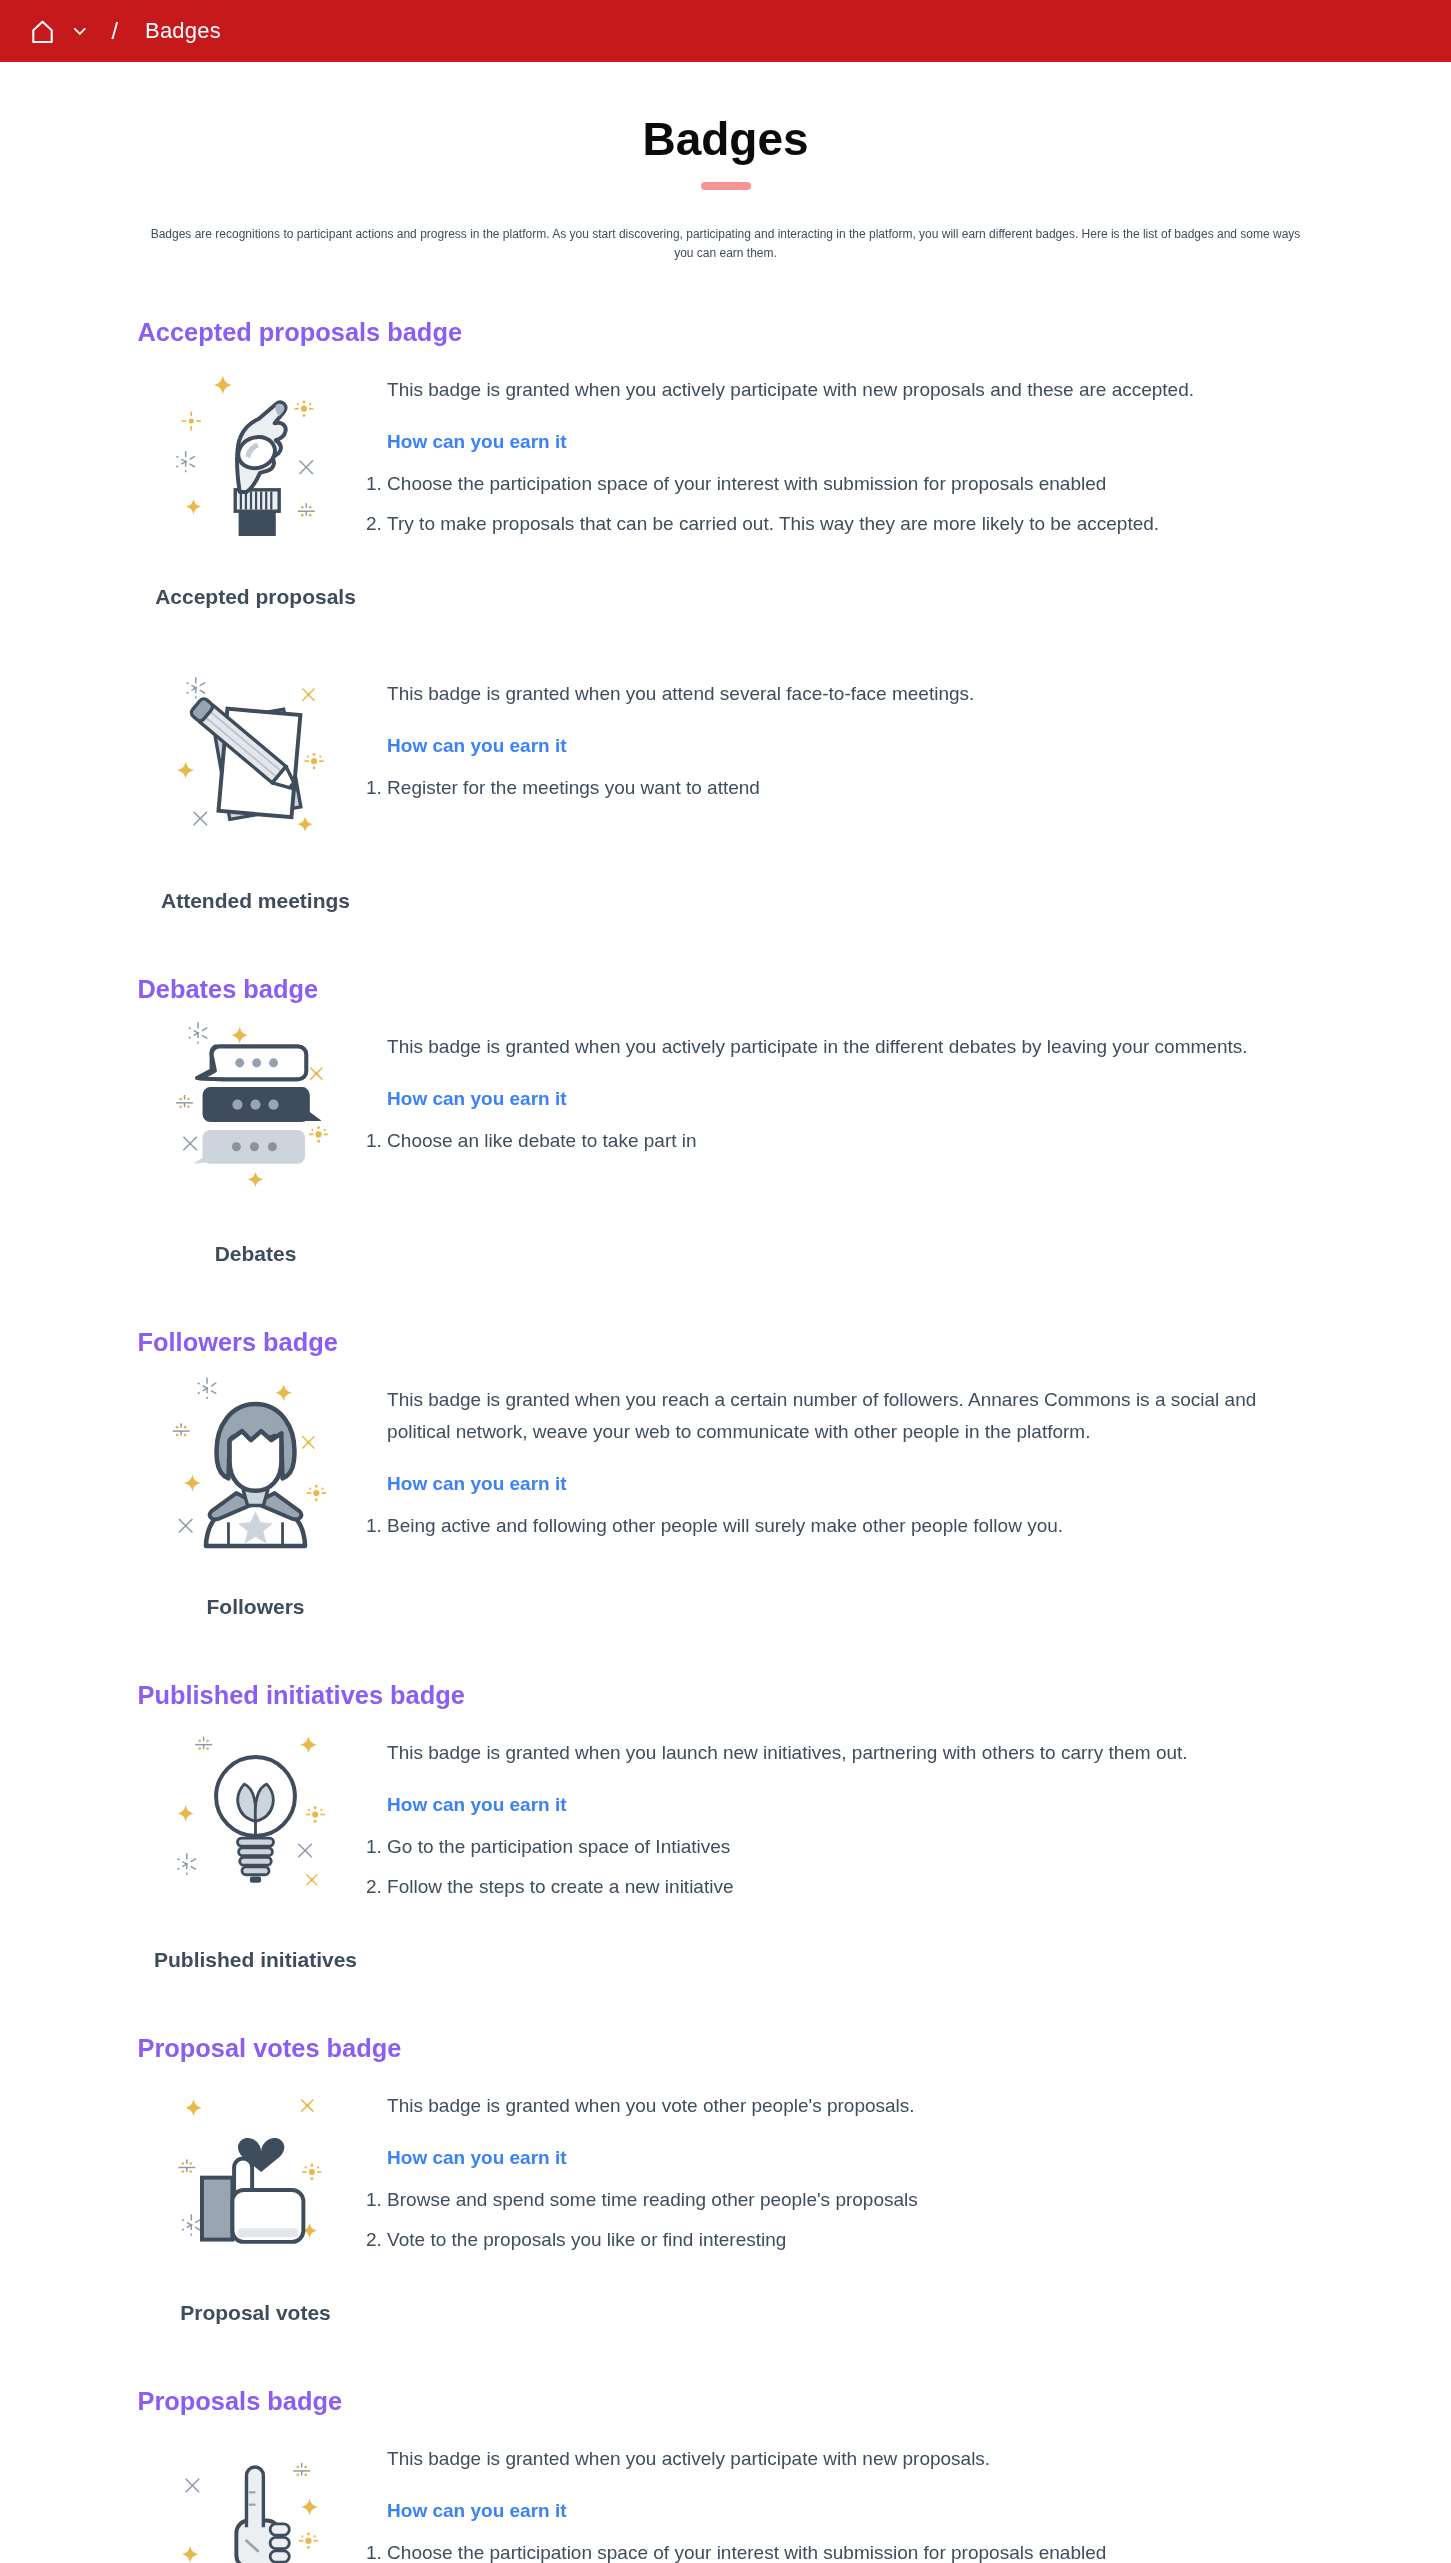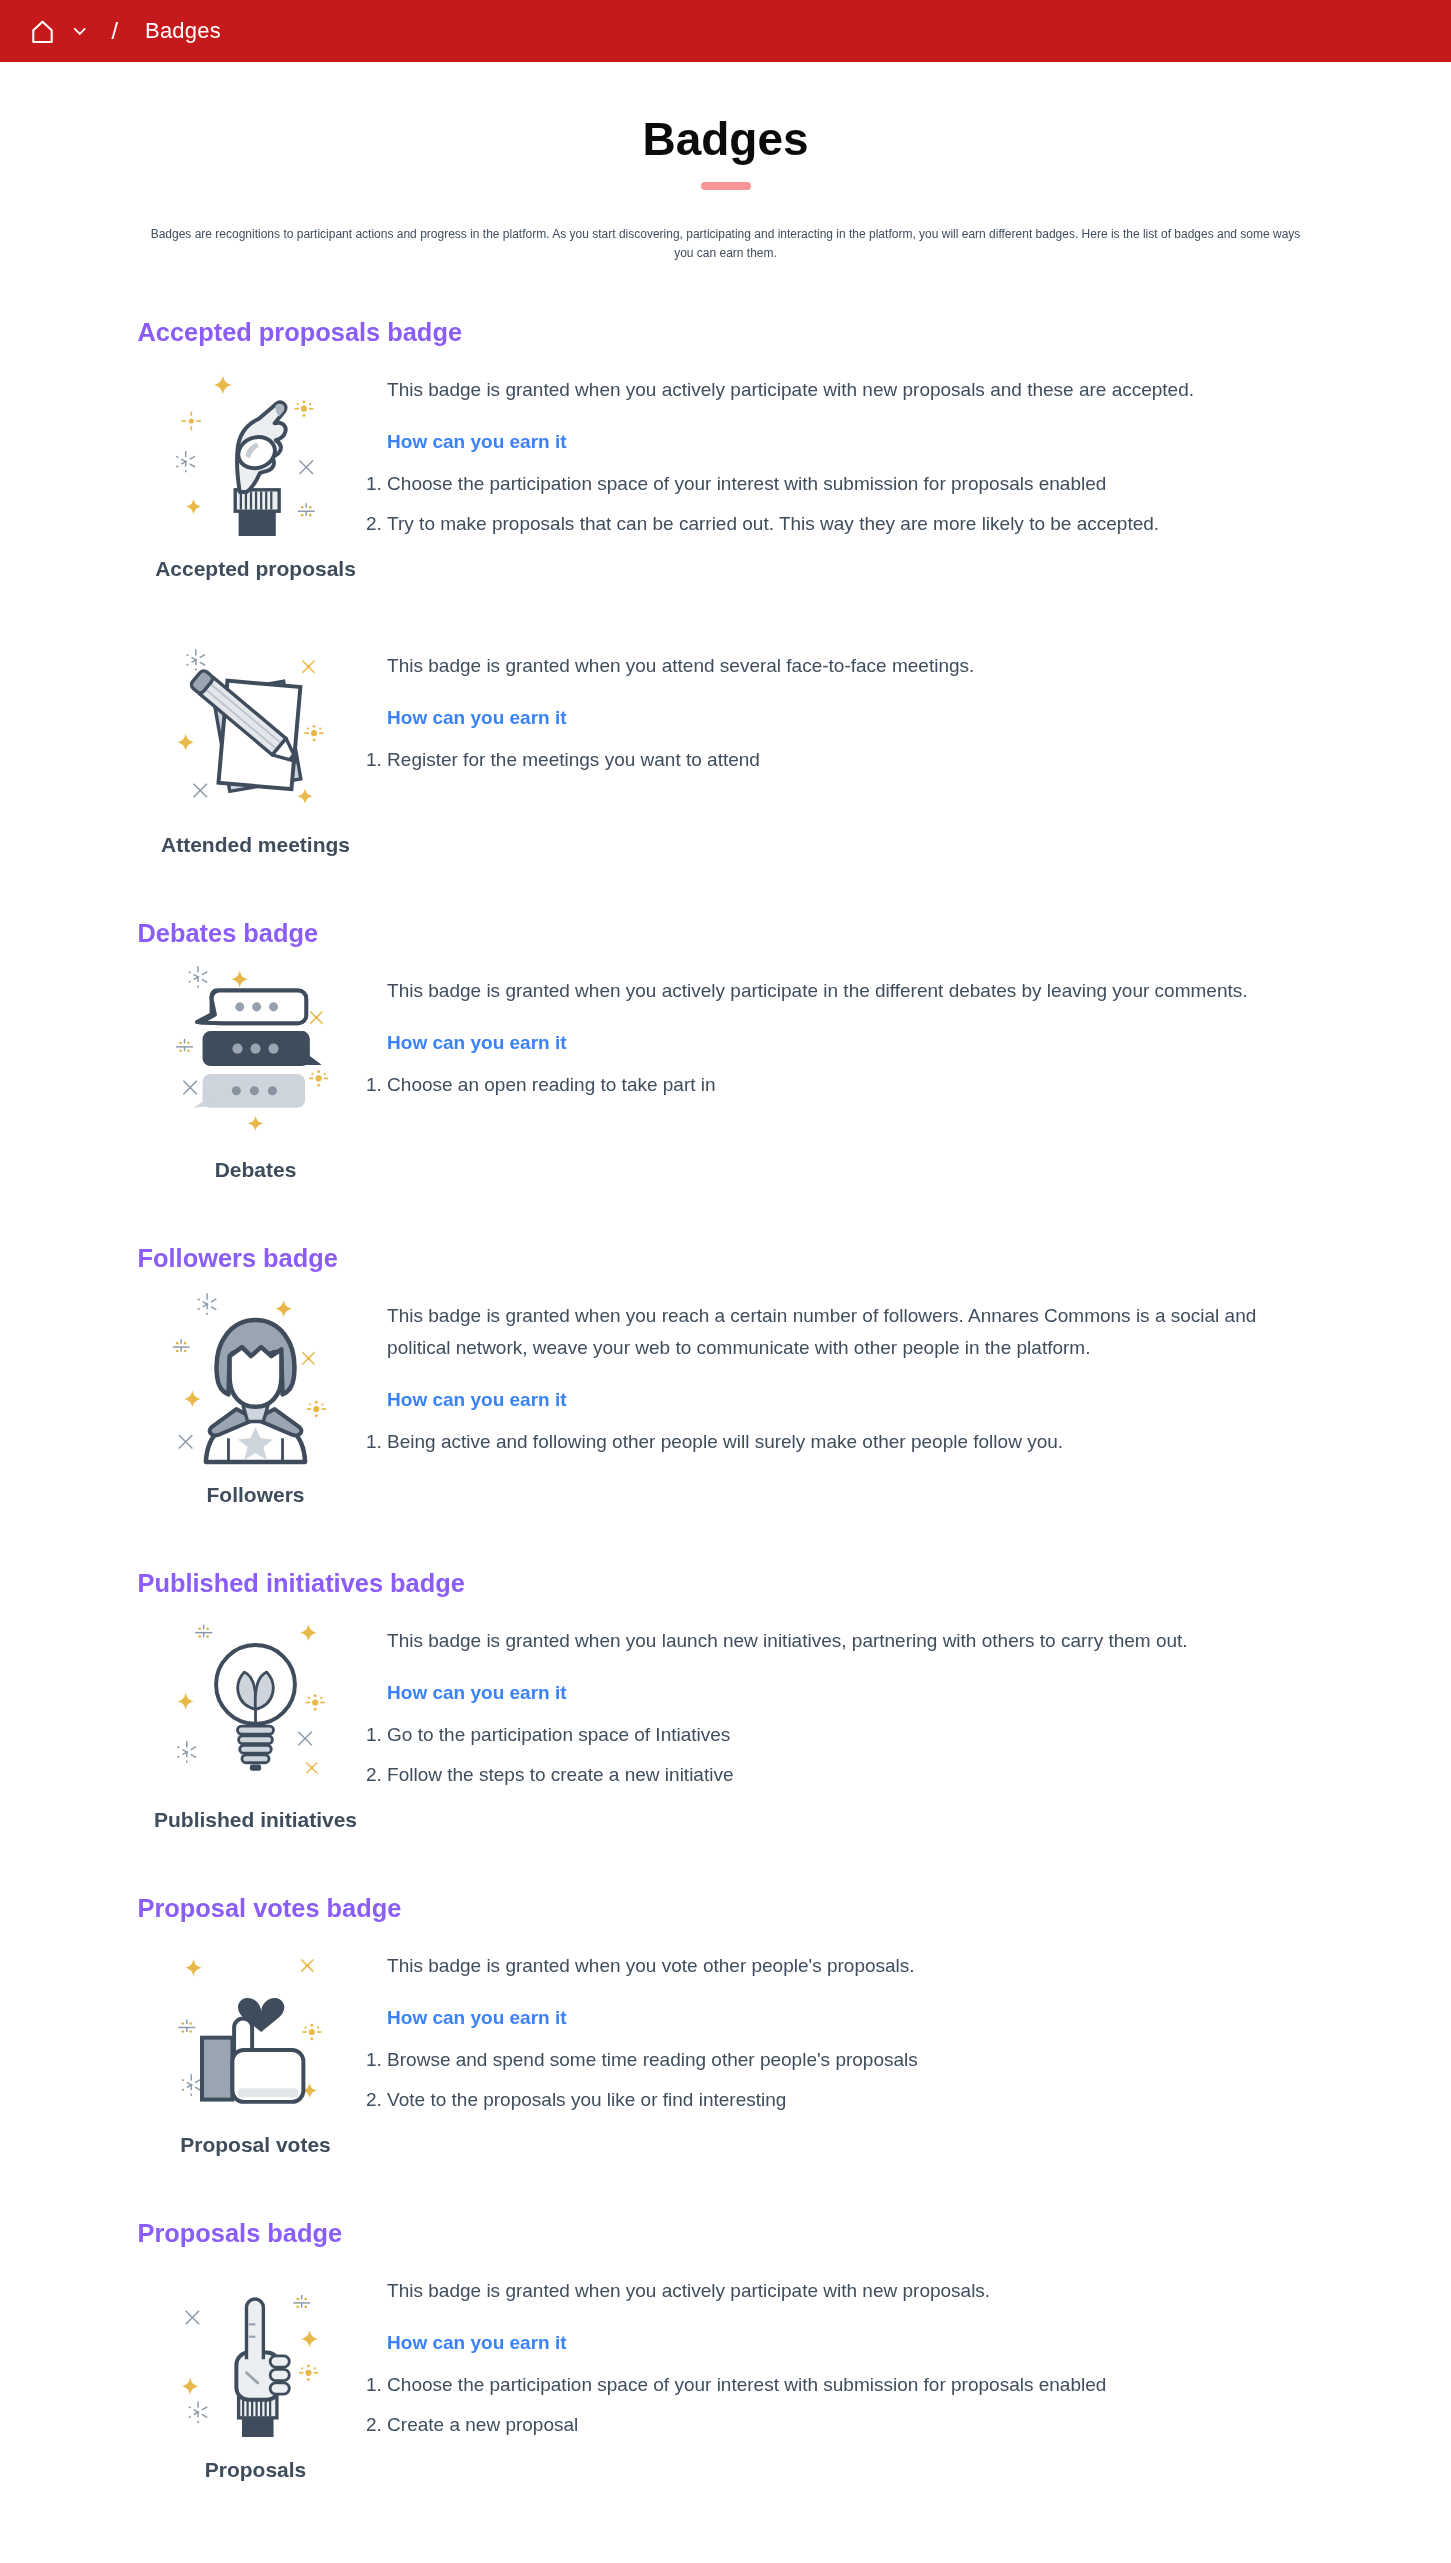--- a/index.html
+++ b/index.html
@@ -23,21 +23,21 @@
   
   .page-title { margin-top: 50px; text-align: center; font-size: 46px; font-weight: bold; color: #0B0B0B; }
   .title-underline { width: 50px; height: 8px; border-radius: 4.3px; background: #F79595; margin: 16px auto 0; }
   .intro { max-width: 1153px; margin: 35px auto 0; text-align: center; font-size: 12px; line-height: 1.6; color: #3F4D5D; }
   
   .content { width: 1176px; margin: 0 auto; }
   .badge-section { margin-top: 62px; }
   .badge-section:first-of-type { margin-top: 55px; }
   .badge-section h2 { font-size: 25.4px; font-weight: bold; color: #8b5cf6; margin-bottom: 20px; }
   .badge-row { display: flex; align-items: flex-start; }
-  .icon-col { width: 236px; flex: 0 0 236px; display: flex; flex-direction: column; align-items: center; }
+  .icon-col { width: 236px; flex: 0 0 236px; display: flex; flex-direction: column; align-items: center; gap: 28px; }
   .icon-col svg.badge { width: 169px; height: 169px; overflow: visible; }
   .badge-caption { margin-top: 21px; font-size: 21px; font-weight: bold; color: #3E4C5C; text-align: center; }
   .text-col { flex: 1 1 auto; max-width: 924px; padding-left: 13.6px; padding-top: 6.2px; }
   .badge-desc { font-size: 19px; line-height: 1.7; margin-bottom: 25px; }
   .earn-heading { font-size: 19px; font-weight: bold; color: #3b82f6; margin-bottom: 15px; }
   ol.steps { font-size: 19px; line-height: 1.7; padding-left: 25px; margin-left: -25px; }
   ol.steps li { margin-bottom: 7.4px; }
   .hidden-defs { position: absolute; width: 0; height: 0; overflow: hidden; }
 </style>
 <title>Badges</title></head>
@@ -214,21 +214,21 @@
           <circle cx="116" cy="218" r="8" fill="#8A93A0"></circle>
             <circle cx="148" cy="218" r="8" fill="#8A93A0"></circle>
             <circle cx="180" cy="218" r="8" fill="#8A93A0"></circle>
         </svg>
         <div class="badge-caption">Debates</div>
       </div>
       <div class="text-col">
         <p class="badge-desc">This badge is granted when you actively participate in the different debates by leaving your comments.</p>
         <h3 class="earn-heading">How can you earn it</h3>
         <ol class="steps">
-            <li>Choose an open reading to take part in</li>
+            <li>Choose an like debate to take part in</li>
           </ol>
       </div>
     </div>
   </section>
 
   <section class="badge-section">
     <h2>Followers badge</h2>
     <div class="badge-row">
       <div class="icon-col">
         <svg class="badge" viewBox="0 0 300 300">

